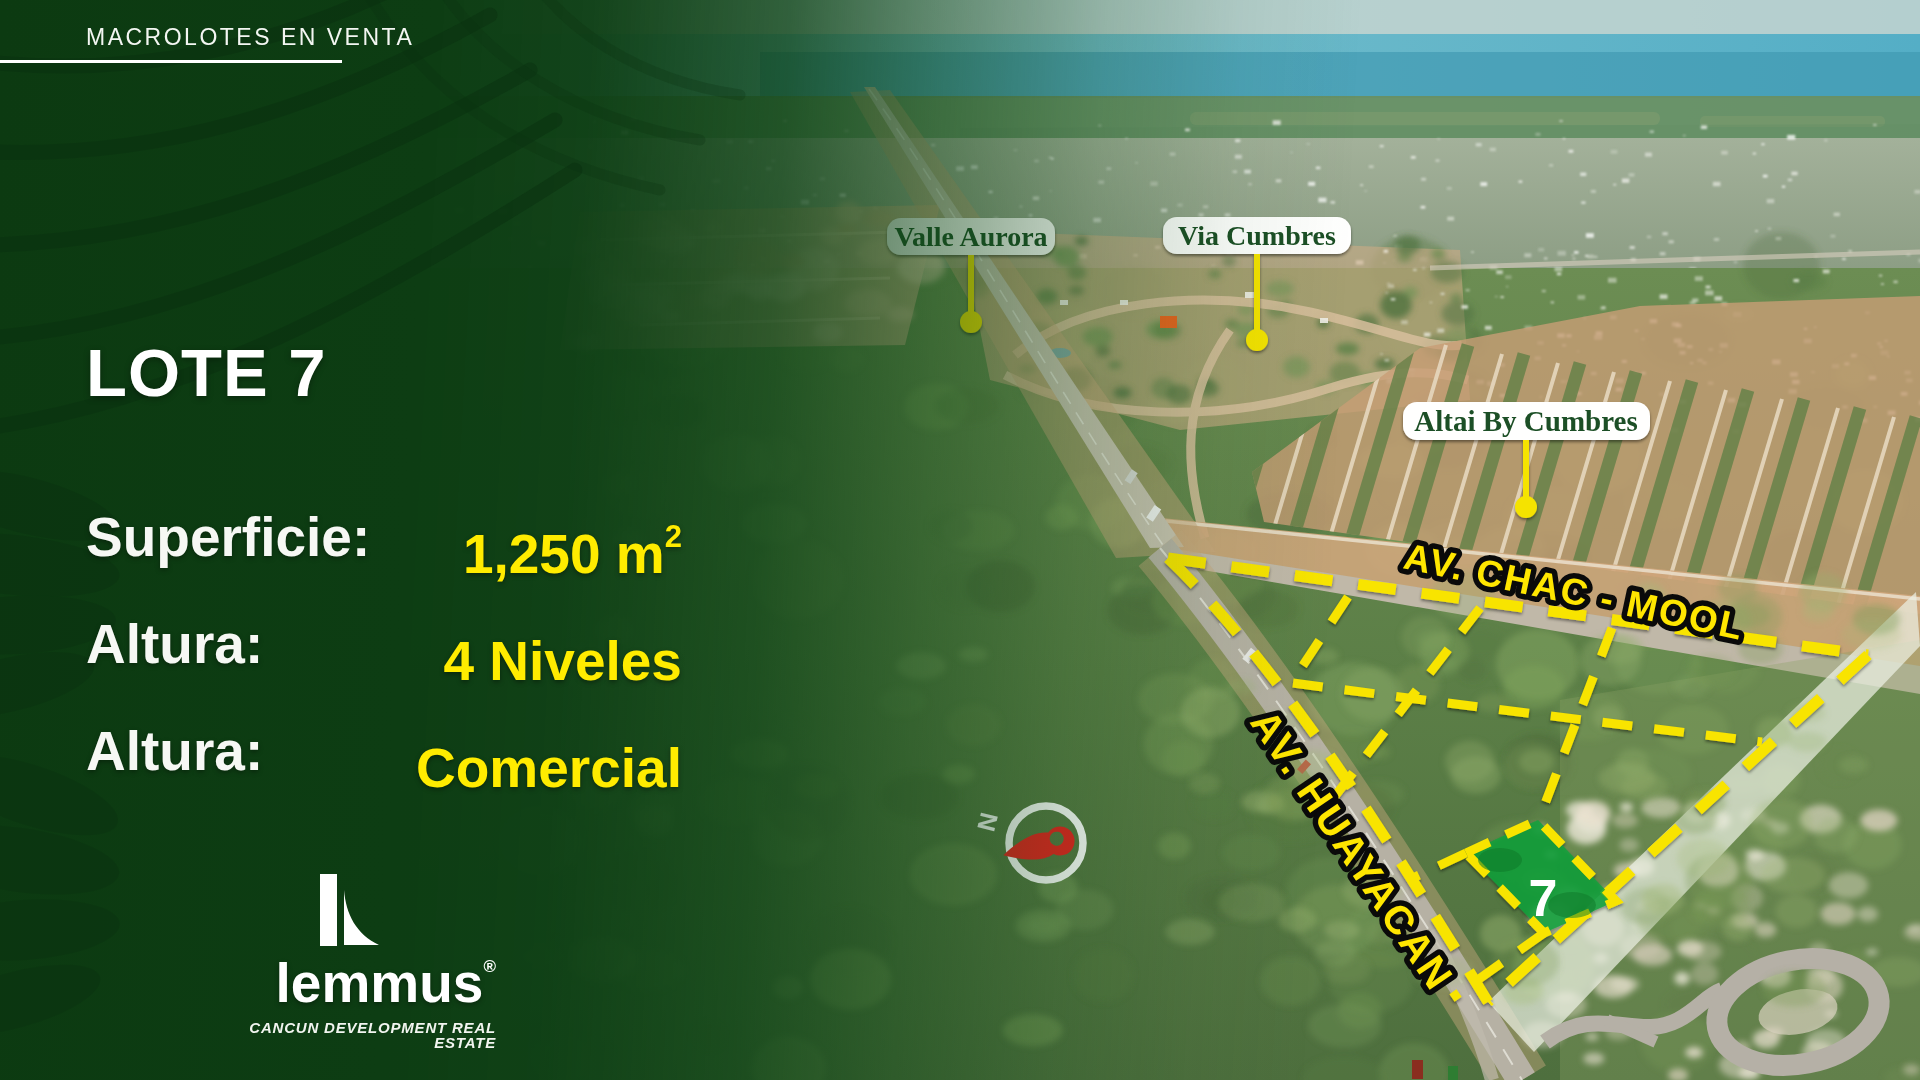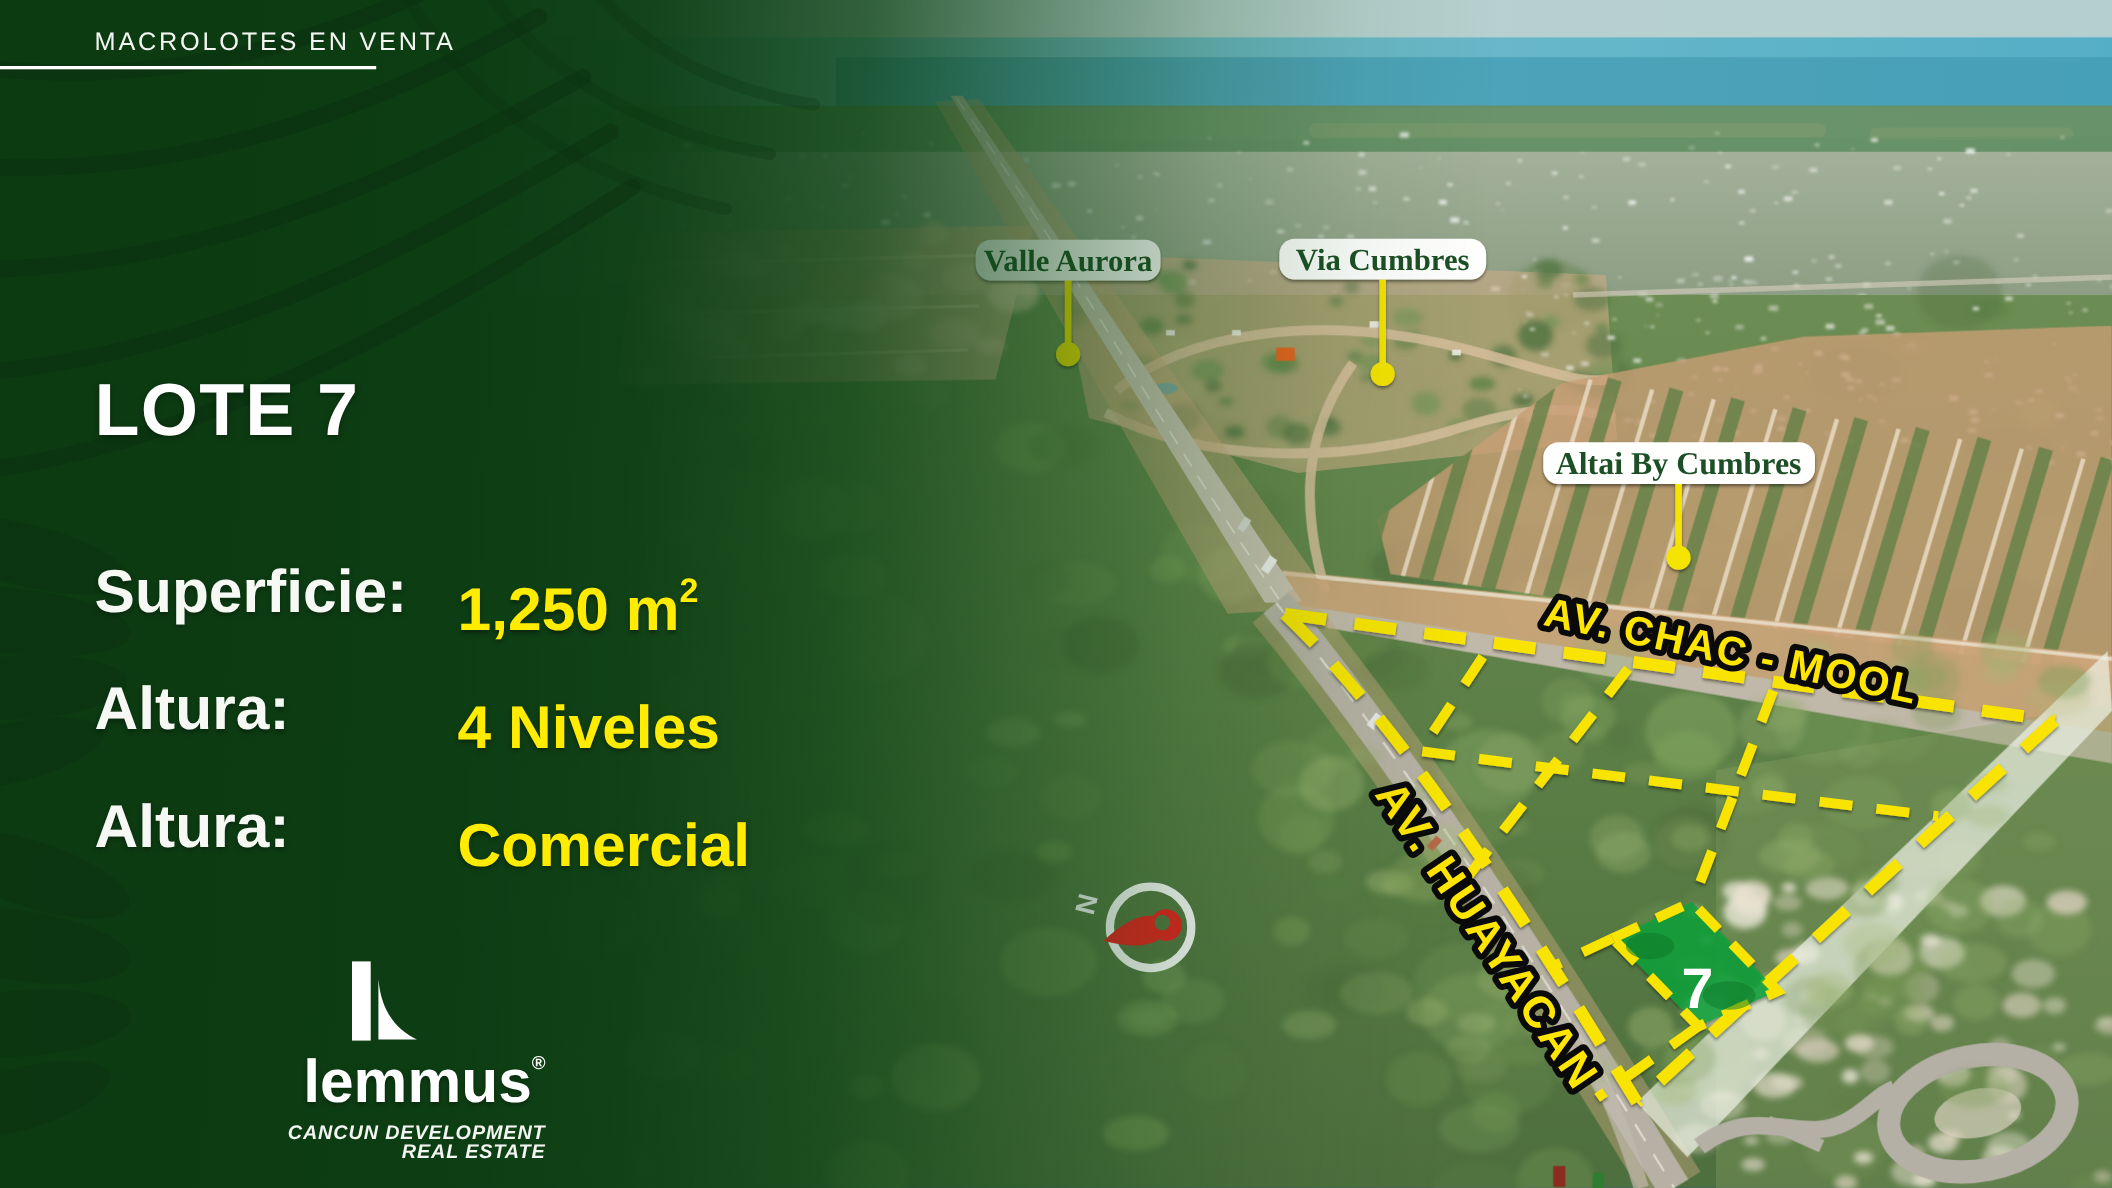--- a/index.html
+++ b/index.html
@@ -1,42 +1,42 @@
 <!DOCTYPE html>
 <html><head>
 <meta charset="utf-8">
 <style>
   html,body{margin:0;padding:0;background:#06270c;}
   .stage{position:relative;width:1920px;height:1080px;overflow:hidden;
-         font-family:"Liberation Sans",sans-serif;background:#1d4ed8;}
+         font-family:"Liberation Sans",sans-serif;background:#b91c1c;}
   .stage svg.photo{position:absolute;left:0;top:0;z-index:0;}
   .overlay-gradient{position:absolute;inset:0;z-index:2;pointer-events:none;
     background:linear-gradient(93deg,
       #0c3a11 0%, #0d3d13 22%, rgba(14,63,21,.97) 30%,
       rgba(15,68,23,.80) 40%, rgba(16,72,24,.50) 48%,
       rgba(17,76,26,.22) 56%, rgba(17,76,26,.06) 63%, rgba(17,76,26,0) 69%);}
   .overlay-gradient svg{position:absolute;left:0;top:0;}
   .content{position:absolute;inset:0;z-index:3;color:#fff;}
   .content > *{position:absolute;}
   .kicker{left:86px;top:24px;font-size:23px;letter-spacing:2.5px;font-weight:400;
           color:#f3f6f2;white-space:nowrap;}
   .kicker-line{left:0;top:60px;width:342px;height:3px;background:#fff;}
   .lot-title{left:86px;top:334px;font-size:67px;font-weight:700;letter-spacing:1px;
              text-shadow:0 2px 6px rgba(0,0,0,.35);}
   .specs{left:86px;top:492px;display:grid;grid-template-columns:330px auto;
          font-size:55px;font-weight:700;line-height:90px;white-space:nowrap;}
   .specs .lab{color:#f6f8f4;text-shadow:0 2px 5px rgba(0,0,0,.35);}
-  .specs .val{color:#ffec00;text-shadow:0 2px 5px rgba(0,0,0,.4);}
+  .specs .val{color:#ffec00;text-shadow:0 2px 5px rgba(0,0,0,.4);text-align:right;}
   .specs .sup{font-size:31px;vertical-align:26px;}
   .logo{left:204px;top:872px;width:292px;text-align:right;line-height:1;}
   .logo .mark{display:block;margin:0 auto 8px auto;}
   .logo .brand{font-size:55px;font-weight:800;letter-spacing:0;
                text-shadow:0 2px 5px rgba(0,0,0,.35);}
   .logo .reg{font-size:17px;vertical-align:30px;font-weight:700;}
-  .logo .brand-tagline{font-size:18px;font-weight:700;font-style:italic;
+  .logo .brand-tagline{font-size:15px;font-weight:700;font-style:italic;
                letter-spacing:.8px;margin-top:9px;color:#f2f5f0;}
   text{font-family:"Liberation Sans",sans-serif;}
   .pill-text{font-family:"Liberation Serif",serif;font-weight:700;}
   .street-text{font-weight:700;paint-order:stroke;stroke:#0a0a0a;stroke-linejoin:round;
                fill:#ffe600;}
 </style>
 </head>
 <body>
 
 <div class="stage">

